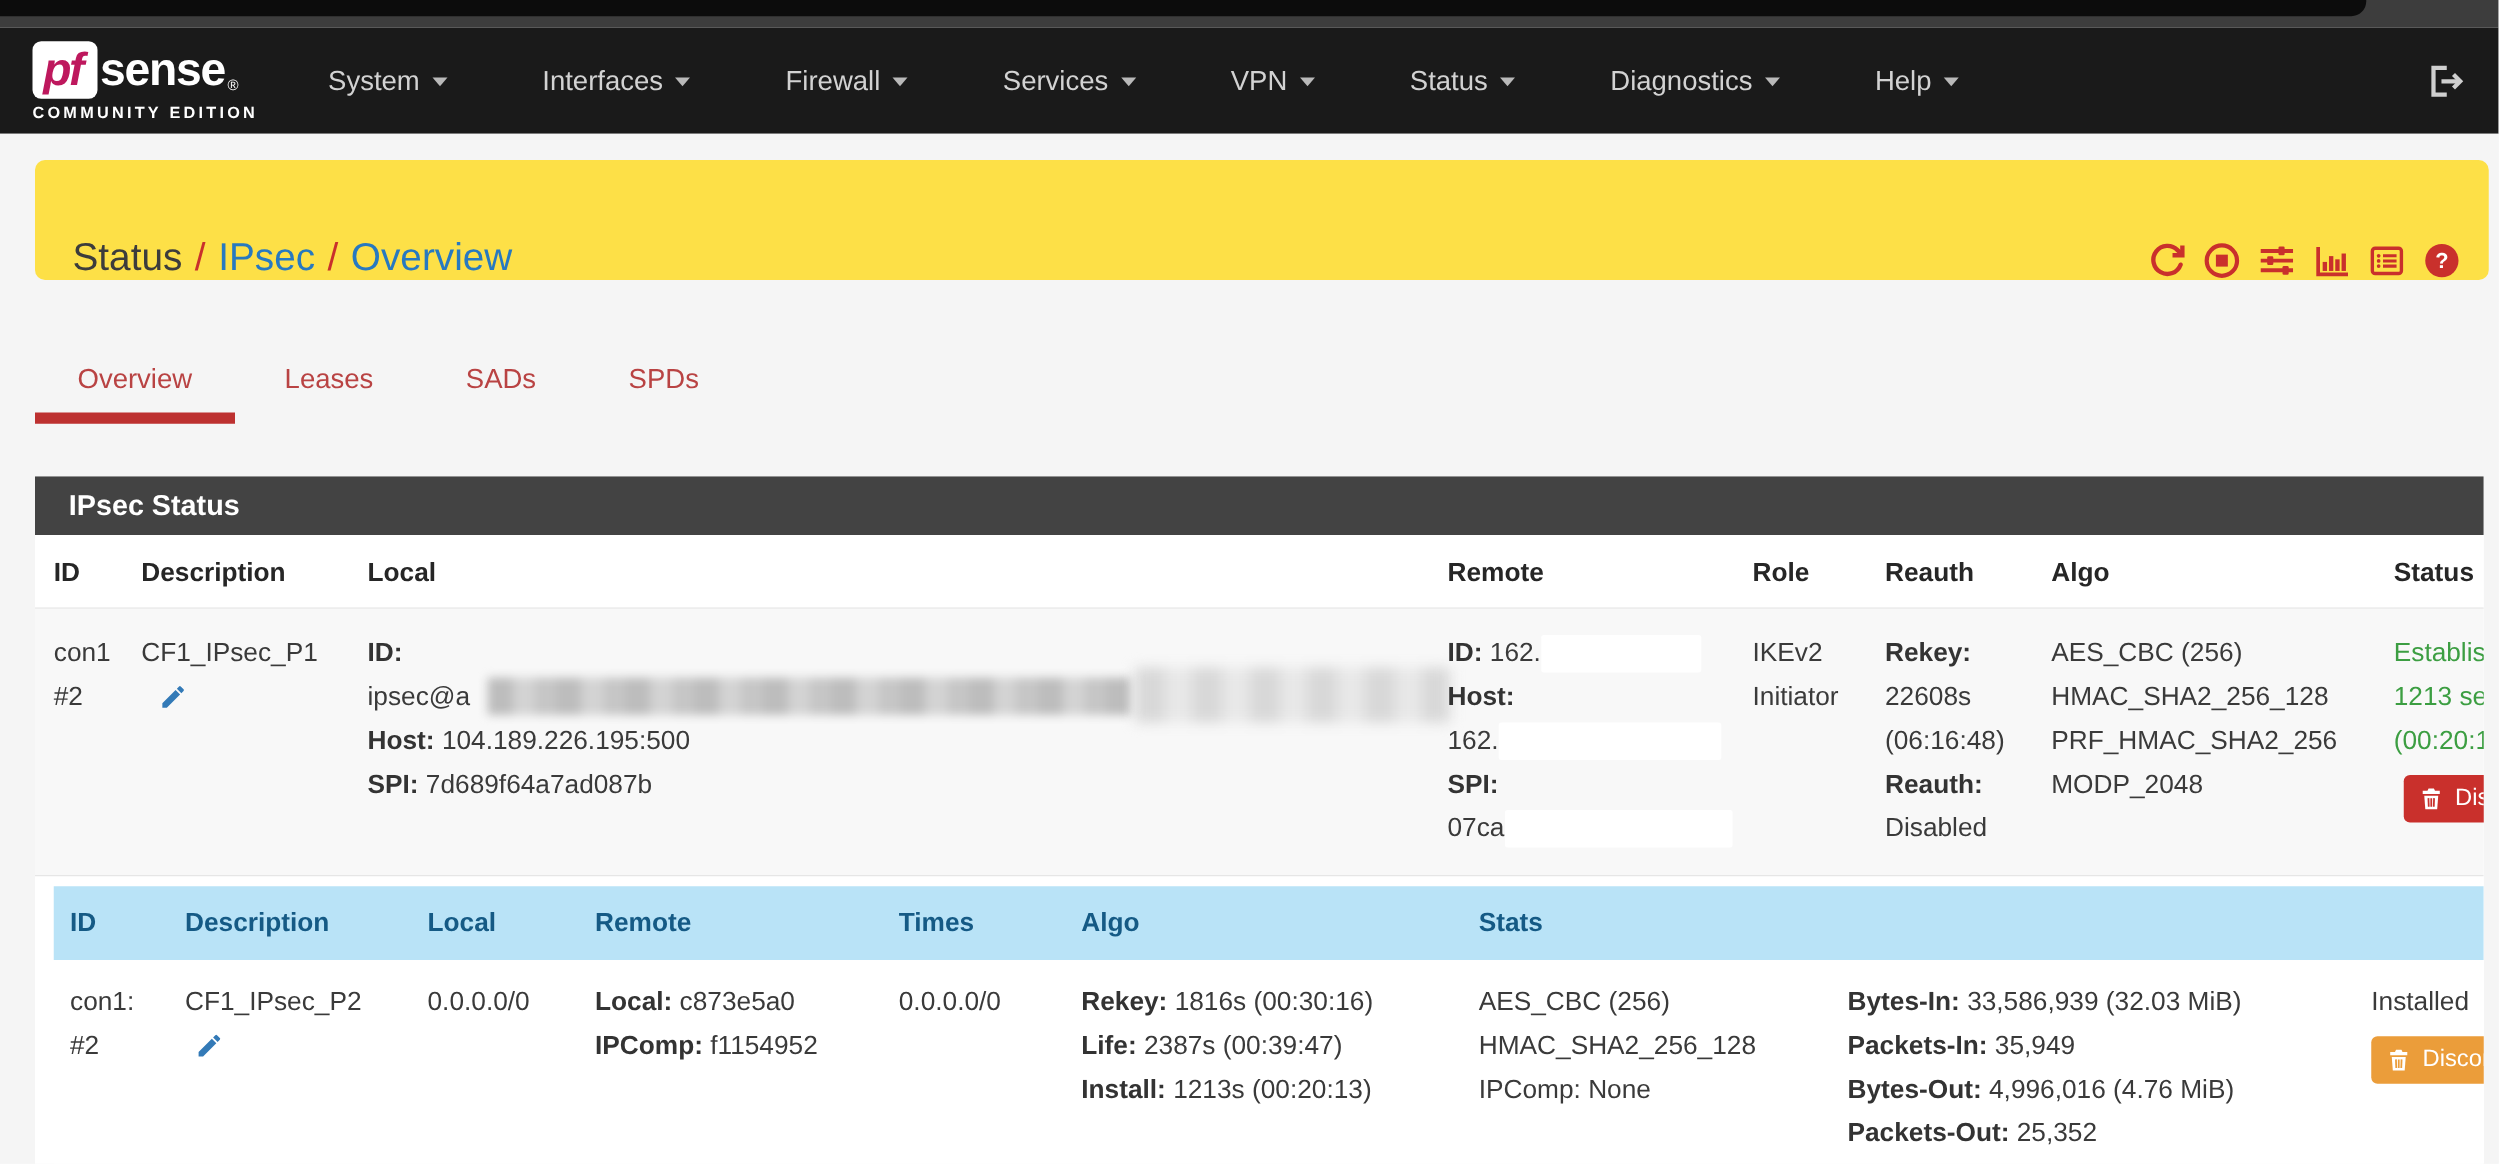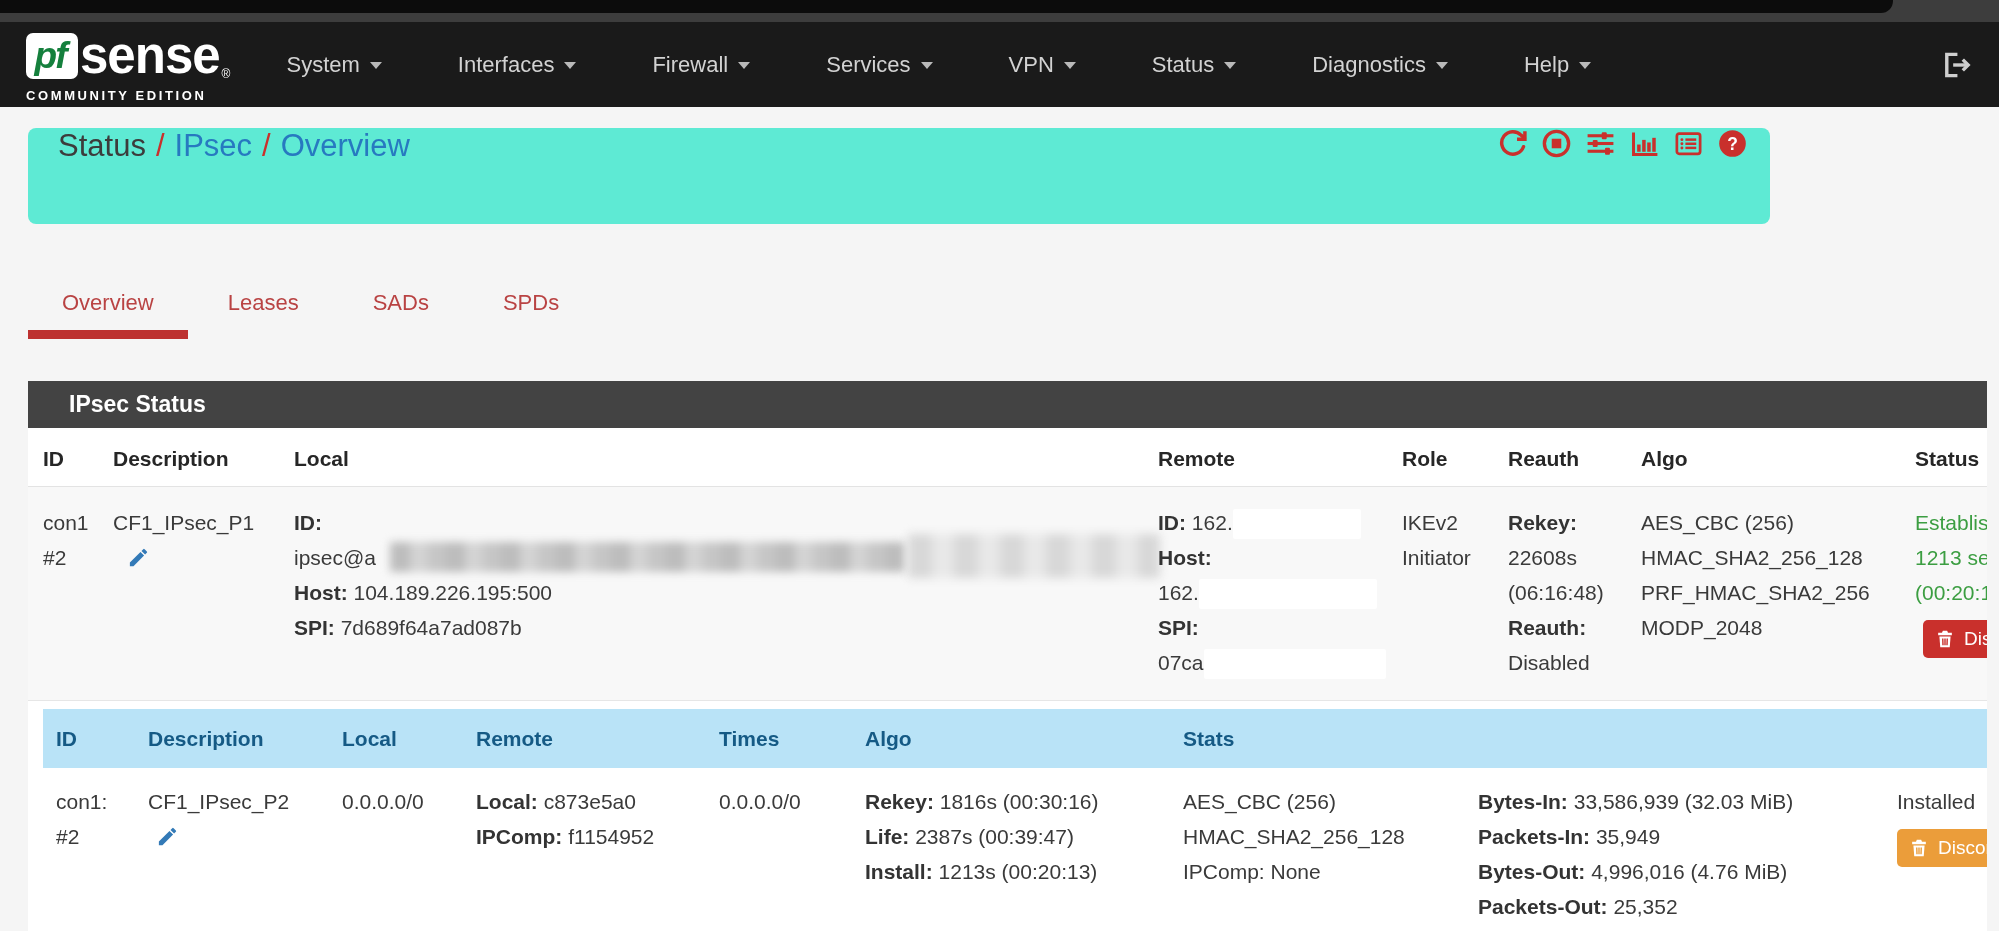--- a/index.html
+++ b/index.html
@@ -9,51 +9,51 @@
   
   .chrome { position:absolute; top:0; left:0; width:1999px; height:22px; background:#3d3d3d; }
   .chrome-dark { position:absolute; top:0; left:0; width:1893px; height:13px; background:#0c0c0c; border-bottom-right-radius:12px; }
 
   
   .navbar { position:absolute; top:22px; left:0; width:1999px; height:85px; background:#1a1a1a;
             display:flex; align-items:center; padding:0 26px; }
   .brand { display:flex; flex-direction:column; }
   .brand-row { display:flex; align-items:center; }
   .pfbox { display:inline-flex; align-items:center; justify-content:center; width:52px; height:46px;
-           background:#fff; color:#15803d; border-radius:7px; font-size:37px; font-weight:bold;
+           background:#fff; color:#be185d; border-radius:7px; font-size:37px; font-weight:bold;
            font-style:italic; letter-spacing:-2px; padding-right:4px; }
-  .sense { color:#fff; font-size:51px; font-weight:bold; letter-spacing:-1px; margin-left:2px; }
+  .sense { color:#fff; font-size:37px; font-weight:bold; letter-spacing:-1px; margin-left:2px; }
   .reg { color:#fff; font-size:12px; align-self:flex-end; margin:0 0 4px 2px; }
   .brand-sub { color:#fff; font-size:13px; font-weight:bold; letter-spacing:2.6px; margin-top:3px; }
   .menu { display:flex; list-style:none; margin-left:56px;justify-content:flex-end; }
   .menu-item { color:#d2d2d2; font-size:22px; margin-right:76px; white-space:nowrap; cursor:pointer; }
   .caret { display:inline-block; width:0; height:0; border-left:6px solid transparent;
            border-right:6px solid transparent; border-top:7px solid #b9b9b9; margin-left:10px; vertical-align:middle; }
   .signout { margin-left:auto; cursor:pointer; display:flex; align-items:center; }
 
   
   .main { position:absolute; top:107px; left:0; width:1999px; height:824px; background:#f5f5f5; }
 
-  .breadcrumb-bar { position:absolute; top:21px; left:28px; width:1742px; height:96px; background:#5eead4;
-                    border-radius:8px; display:flex; align-items:flex-start; padding:0 22px 0 30px; }
+  .breadcrumb-bar { position:absolute; top:21px; left:28px; width:1963px; height:96px; background:#fde047;
+                    border-radius:8px; display:flex; align-items:flex-end; padding:0 22px 0 30px; }
   .crumbs { font-size:31px; color:#3c3c3c; }
   .crumb-sep { color:#c9302c; margin:0 10px; }
   .crumb-link { color:#2779c0; cursor:pointer; }
   .bc-icons { margin-left:auto; display:flex; align-items:center; gap:13px; }
   .bc-icon { width:31px; height:31px; cursor:pointer; display:block; }
 
   
   .tabs { position:absolute; top:175px; left:28px; display:flex; padding-left:34px; }
   .tab { font-size:22px; color:#b94343; margin-right:74px; position:relative; padding:8px 0 14px 0; cursor:pointer; white-space:nowrap; }
   .tab.active::after { content:""; position:absolute; left:-34px; right:-34px; bottom:-9px; height:9px; background:#bd3130; }
 
   
   .panel { position:absolute; top:274px; left:28px; width:1959px; background:#fff; overflow:hidden; }
   .panel-heading { height:47px; background:#434343; color:#fff; font-size:23px; font-weight:bold;
-                   display:flex; align-items:center; padding-left:41px; }
+                   display:flex; align-items:center; padding-left:27px; }
 
   .pgrid { display:grid; grid-template-columns:70px 181px 864px 244px 106px 133px 274px 87px; }
   .cell { padding:0 15px; font-size:21px; color:#3a3a3a; line-height:35px; }
   .hrow .cell { padding-top:13px; padding-bottom:10px; font-weight:bold; color:#262626; white-space:nowrap; }
   .hrow { border-bottom:1px solid #e3e3e3; background:#fff; }
   .drow { background:#f8f8f8; }
   .drow .cell { padding-top:18px; padding-bottom:20px; }
   .bold { font-weight:bold; color:#333; }
   .nowrap { white-space:nowrap; }
   .line { position:relative; }

